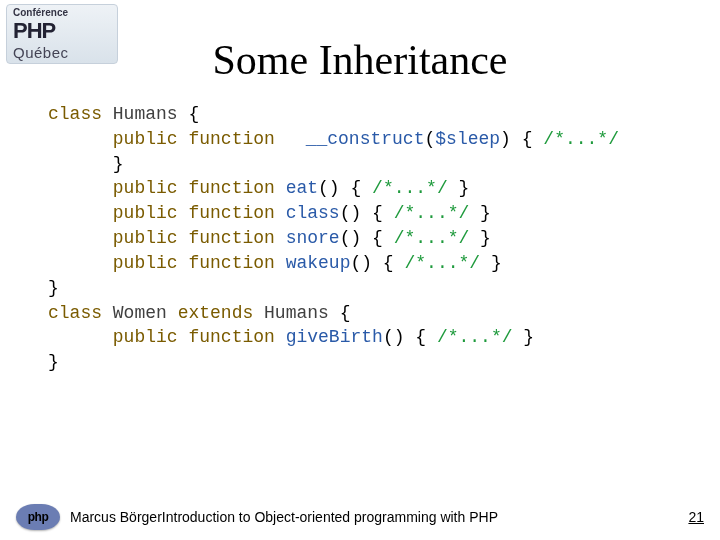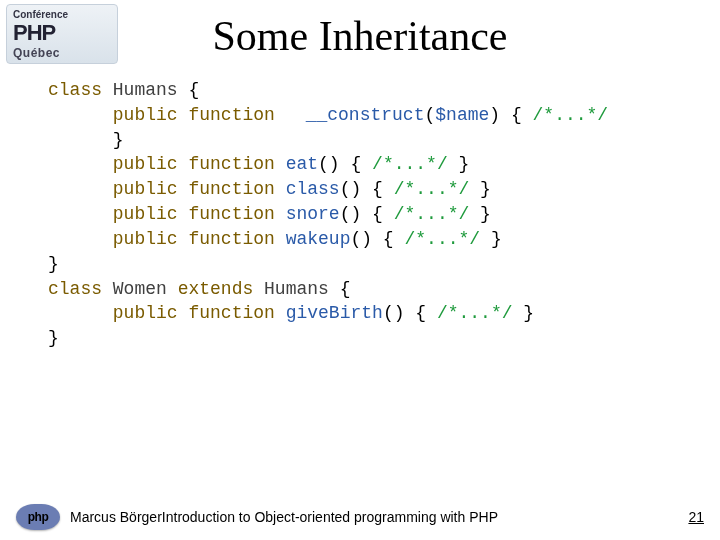--- a/index.html
+++ b/index.html
@@ -28,31 +28,30 @@
     color: #334;
     font-weight: bold;
   }
   .top-logo .php {
     font-size: 22px;
     font-weight: bold;
     color: #223;
     letter-spacing: -1px;
   }
   .top-logo .qc {
-    font-size: 12px;
+    font-size: 15px;
     color: #445;
     letter-spacing: 0.5px;
-    font-weight: bold;
   }
   .title {
     text-align: center;
     font-family: "Times New Roman", Times, serif;
     font-size: 42px;
     color: #000;
-    padding-top: 12px;
+    padding-top: 36px;
     padding-bottom: 18px;
     font-weight: normal;
   }
   .code {
     font-family: "Lucida Console", "Courier New", monospace;
     font-size: 18px;
     line-height: 1.38;
     white-space: pre;
     padding-left: 48px;
     color: #000;
@@ -102,21 +101,21 @@
 
 <div class="top-logo">
   <div class="conf">Conférence</div>
   <div class="php">PHP</div>
   <div class="qc">Québec</div>
 </div>
 
 <h1 class="title">Some Inheritance</h1>
 
 <div class="code"><span class="kw">class </span><span class="ty">Humans </span><span class="p">{</span>
-<span>      </span><span class="kw">public </span><span class="kw">function </span><span class="mg">__construct</span><span class="p">(</span><span class="va">$name</span><span class="p">) { </span><span class="cm">/*...*/</span>
+<span>      </span><span class="kw">public </span><span class="kw">function </span><span class="mg">__construct</span><span class="p">(</span><span class="va">$sleep</span><span class="p">) { </span><span class="cm">/*...*/</span>
 <span>      </span><span class="p">}</span>
 <span>      </span><span class="kw">public </span><span class="kw">function </span><span class="fn">eat</span><span class="p">() { </span><span class="cm">/*...*/</span><span class="p"> }</span>
 <span>      </span><span class="kw">public </span><span class="kw">function </span><span class="fn">class</span><span class="p">() { </span><span class="cm">/*...*/</span><span class="p"> }</span>
 <span>      </span><span class="kw">public </span><span class="kw">function </span><span class="fn">snore</span><span class="p">() { </span><span class="cm">/*...*/</span><span class="p"> }</span>
 <span>      </span><span class="kw">public </span><span class="kw">function </span><span class="fn">wakeup</span><span class="p">() { </span><span class="cm">/*...*/</span><span class="p"> }</span>
 <span class="p">}</span>
 <span class="kw">class </span><span class="ty">Women </span><span class="kw">extends </span><span class="ty">Humans </span><span class="p">{</span>
 <span>      </span><span class="kw">public </span><span class="kw">function </span><span class="fn">giveBirth</span><span class="p">() { </span><span class="cm">/*...*/</span><span class="p"> }</span>
 <span class="p">}</span></div>
 

